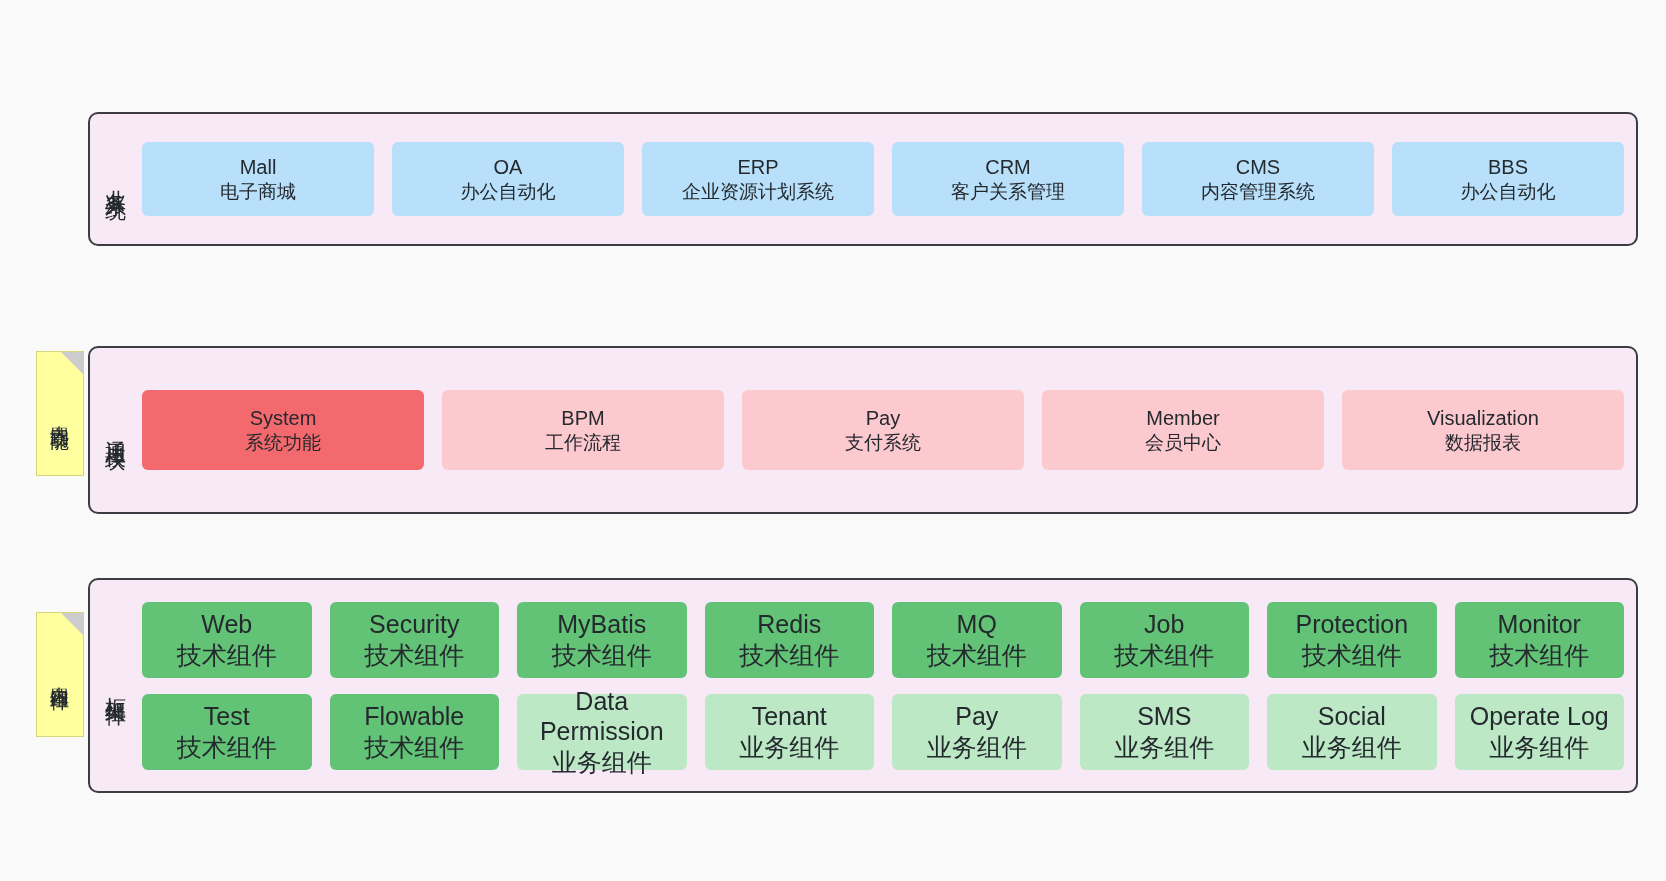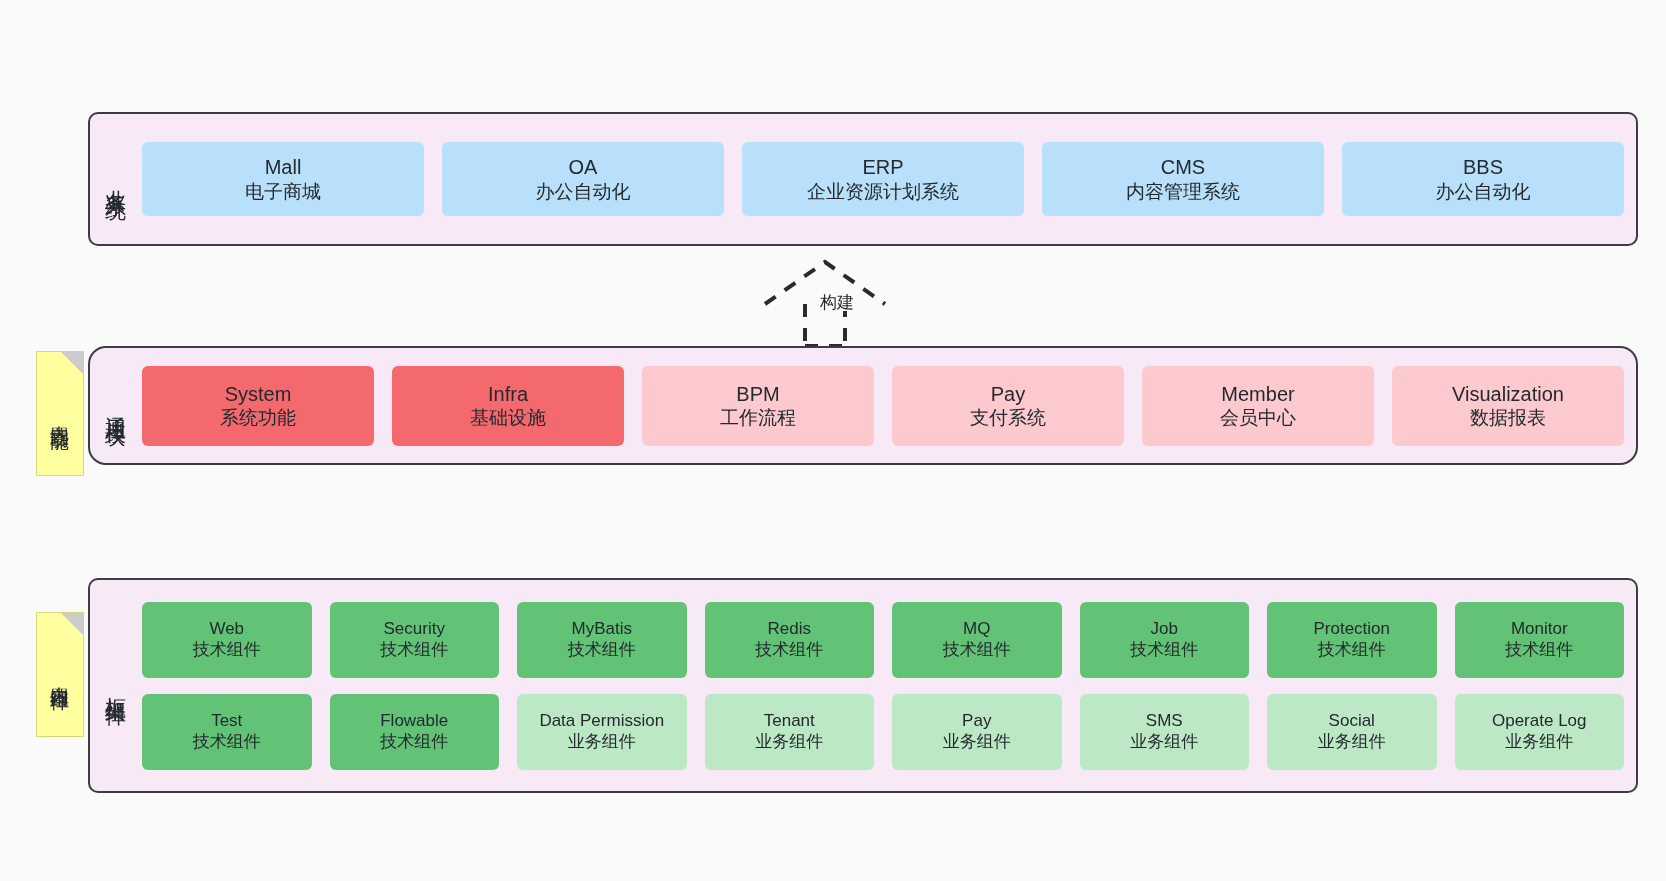--- a/index.html
+++ b/index.html
@@ -53,32 +53,32 @@
     flex-direction: column;
     align-items: center;
     justify-content: center;
     text-align: center;
     line-height: 1.22;
     padding: 4px 8px;
     color: #24292e;
   }
   .cell .t1 { font-size: 20px; }
   .cell .t2 { font-size: 19px; }
-  .cell.small .t1, .cell.small .t2 { font-size: 17px; }
+  .cell.small .t1, .cell.small .t2 { font-size: 25px; }
 
   
   .c-blue       { background: #b8e0fa; }
   .c-red        { background: #f4696e; }
   .c-pink       { background: #fcc9cf; text-align: center; }
   .c-green      { background: #62c276; }
   .c-lightgreen { background: #bce8c5; }
 
   
   #layer-business  { left: 88px;  top: 112px; width: 1550px; height: 134px; }
-  #layer-common    { left: 88px;  top: 346px; width: 1550px; height: 119px; border-radius: 18px; }
+  #layer-common    { left: 88px;  top: 346px; width: 1550px; height: 168px; }
   #layer-framework { left: 88px;  top: 578px; width: 1550px; height: 215px; }
   #layer-business  .row { height: 74px; }
   #layer-common    .row { height: 80px; }
   #layer-framework .row { height: 76px; }
 
   
   .note {
     position: absolute;
     width: 48px;
     background: #ffffa0;
@@ -137,54 +137,47 @@
         </div>
         <div class="cell c-blue">
           <span class="t1">OA</span>
           <span class="t2">办公自动化</span>
         </div>
         <div class="cell c-blue">
           <span class="t1">ERP</span>
           <span class="t2">企业资源计划系统</span>
         </div>
         <div class="cell c-blue">
+          <span class="t1">CRM</span>
+          <span class="t2">客户关系管理</span>
+        </div>
+        <div class="cell c-blue">
           <span class="t1">CMS</span>
           <span class="t2">内容管理系统</span>
         </div>
         <div class="cell c-blue">
           <span class="t1">BBS</span>
           <span class="t2">办公自动化</span>
         </div>
       </div>
     </div>
   </div>
 
-  <div class="arrow" id="arrow-build">
-    <svg width="150" height="90" viewBox="0 0 150 90">
-      <path d="M10 48 L70 6 L130 48" fill="none" stroke="#2b2b2b" stroke-width="4" stroke-dasharray="13 11" stroke-linecap="butt"></path>
-      <path d="M50 48 L50 90 M90 48 L90 90 M50 90 L90 90" fill="none" stroke="#2b2b2b" stroke-width="4" stroke-dasharray="13 11" stroke-linecap="butt"></path>
-    </svg>
-    <span class="arrow-label">构建</span>
-  </div>
 
   <div class="note" id="note-features">
     <span>内置功能</span>
   </div>
   <div class="layer" id="layer-common">
     <div class="layer-title">通用模块</div>
     <div class="layer-body">
       <div class="row">
         <div class="cell c-red">
           <span class="t1">System</span>
           <span class="t2">系统功能</span>
         </div>
-        <div class="cell c-red">
-          <span class="t1">Infra</span>
-          <span class="t2">基础设施</span>
-        </div>
         <div class="cell c-pink">
           <span class="t1">BPM</span>
           <span class="t2">工作流程</span>
         </div>
         <div class="cell c-pink">
           <span class="t1">Pay</span>
           <span class="t2">支付系统</span>
         </div>
         <div class="cell c-pink">
           <span class="t1">Member</span>

